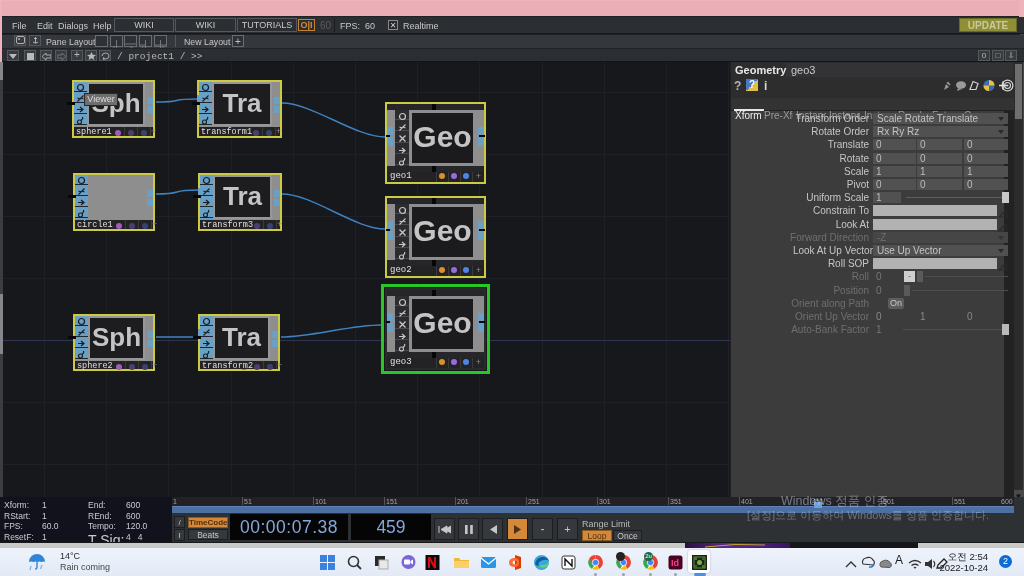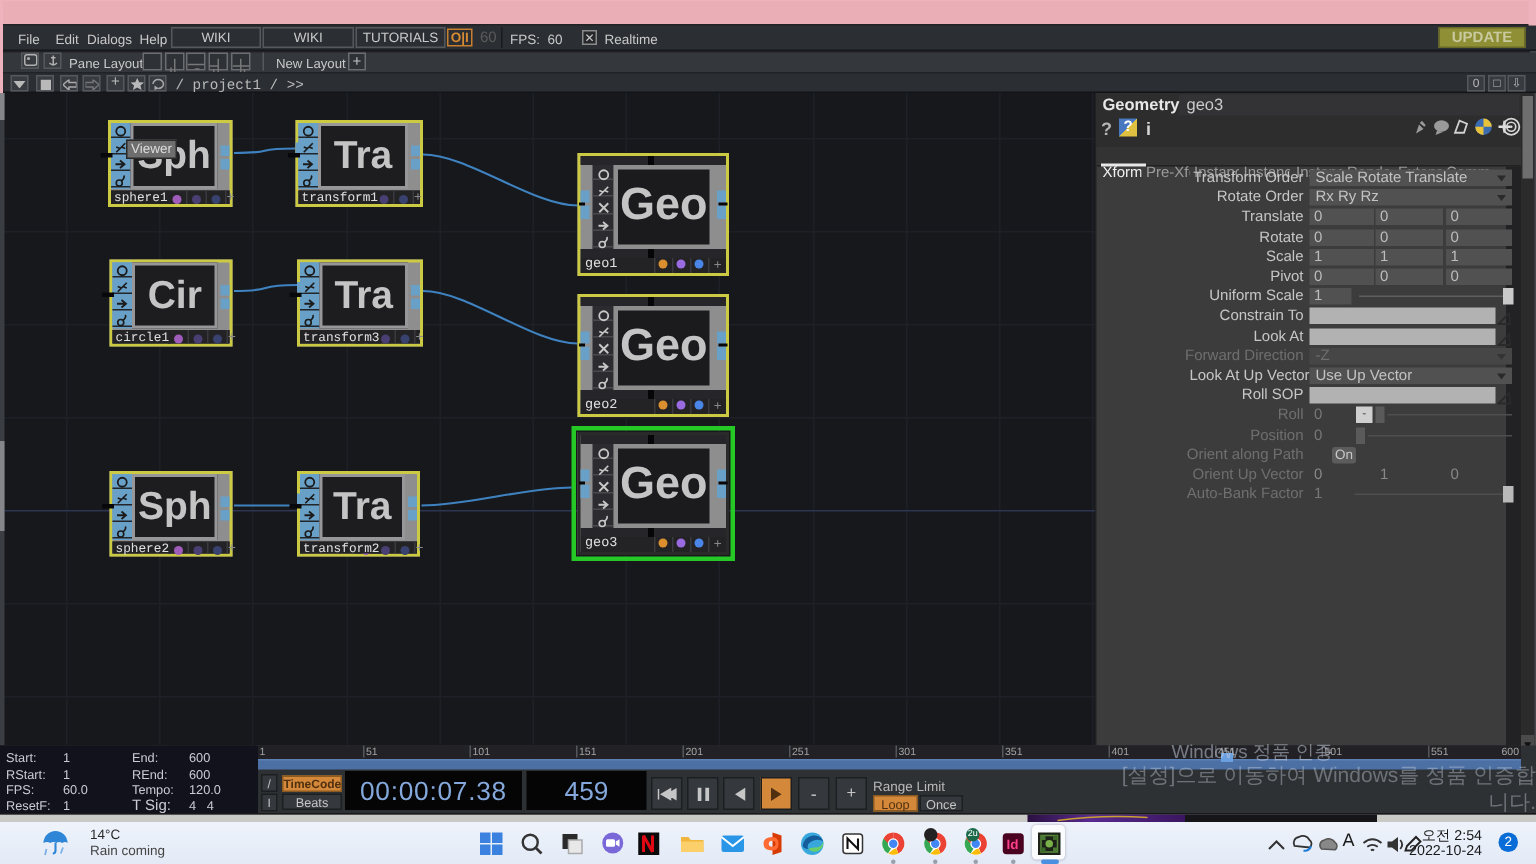--- a/index.html
+++ b/index.html
@@ -243,21 +243,20 @@
           <svg width="9" height="9" style="display:block;margin:1px auto;">
             <path d="M1 4.5 H6 M4 2 L7 4.5 L4 7" fill="none" stroke="#1b1b1b" stroke-width="1.2"></path>
           </svg>
         </div>
         <div class="abs" style="left:0;top:33px;width:13px;height:10px;background:#69a0c7;border-bottom:1px solid #22252a;">
           <svg width="9" height="9" style="display:block;margin:1px auto;">
             <circle cx="3.5" cy="6" r="2" fill="none" stroke="#1b1b1b" stroke-width="1.1"></circle>
             <path d="M5 4.5 Q7.5 2.5 6.5 1" fill="none" stroke="#1b1b1b" stroke-width="1.1"></path>
           </svg>
         </div>
-        <div class="abs viewer" style="left:13px;top:0;width:57px;height:44px;border:2px solid #97979a;font-size:26px;line-height:38px;letter-spacing:0px;">Cir</div>
         <div class="abs bluetab" style="right:0px;top:15px;height:7px;"></div>
         <div class="abs bluetab" style="right:0px;top:24px;height:7px;"></div>
         <div class="abs nlabel" style="left:0;top:45px;width:78px;height:9px;"></div>
         <div class="abs dotcell" style="left:37px;top:45px;width:13px;height:9px;">
           <div class="abs dot" style="background:#a05cba;"></div>
         </div>
         <div class="abs dotcell" style="left:50px;top:45px;width:13px;height:9px;">
           <div class="abs dot" style="background:#4a3f72;"></div>
         </div>
         <div class="abs dotcell" style="left:63px;top:45px;width:13px;height:9px;">
@@ -669,35 +668,35 @@
       <div class="abs rlab" style="left: 812px;">451</div>
       <div class="abs " style="left: 810px; top: 0px; width: 1px; height: 8px; background: rgb(85, 85, 92);"></div>
       <div class="abs rlab" style="left: 883px;">501</div>
       <div class="abs " style="left: 881px; top: 0px; width: 1px; height: 8px; background: rgb(85, 85, 92);"></div>
       <div class="abs rlab" style="left: 954px;">551</div>
       <div class="abs " style="left: 952px; top: 0px; width: 1px; height: 8px; background: rgb(85, 85, 92);"></div>
       <div class="abs rlab" style="left: 1001px;">600</div>
       <div class="abs " style="left: 172px; top: 9px; width: 842px; height: 7px; background: rgb(76, 112, 164); border-top: 1px solid rgb(93, 128, 181);"></div>
       <div class="abs " style="left: 814px; top: 5px; width: 8px; height: 6px; background: rgb(106, 159, 224);"></div>
       <div class="abs " style="left: 0px; top: 0px; width: 172px; height: 45px; background: rgb(18, 18, 28);"></div>
-      <div class="abs " style="left: 4px; top: 3px; font-size: 8.5px; color: rgb(203, 203, 214);">Start:</div>
+      <div class="abs " style="left: 4px; top: 3px; font-size: 8.5px; color: rgb(203, 203, 214);">Xform:</div>
       <div class="abs " style="left: 42px; top: 3px; font-size: 8.5px; color: rgb(203, 203, 214);">1</div>
       <div class="abs " style="left: 88px; top: 3px; font-size: 8.5px; color: rgb(203, 203, 214);">End:</div>
       <div class="abs " style="left: 126px; top: 3px; font-size: 8.5px; color: rgb(203, 203, 214);">600</div>
       <div class="abs " style="left: 4px; top: 13.7px; font-size: 8.5px; color: rgb(203, 203, 214);">RStart:</div>
       <div class="abs " style="left: 42px; top: 13.7px; font-size: 8.5px; color: rgb(203, 203, 214);">1</div>
       <div class="abs " style="left: 88px; top: 13.7px; font-size: 8.5px; color: rgb(203, 203, 214);">REnd:</div>
       <div class="abs " style="left: 126px; top: 13.7px; font-size: 8.5px; color: rgb(203, 203, 214);">600</div>
       <div class="abs " style="left: 4px; top: 24.4px; font-size: 8.5px; color: rgb(203, 203, 214);">FPS:</div>
       <div class="abs " style="left: 42px; top: 24.4px; font-size: 8.5px; color: rgb(203, 203, 214);">60.0</div>
       <div class="abs " style="left: 88px; top: 24.4px; font-size: 8.5px; color: rgb(203, 203, 214);">Tempo:</div>
       <div class="abs " style="left: 126px; top: 24.4px; font-size: 8.5px; color: rgb(203, 203, 214);">120.0</div>
       <div class="abs " style="left: 4px; top: 35.1px; font-size: 8.5px; color: rgb(203, 203, 214);">ResetF:</div>
       <div class="abs " style="left: 42px; top: 35.1px; font-size: 8.5px; color: rgb(203, 203, 214);">1</div>
-      <div class="abs " style="left: 88px; top: 35.1px; font-size: 10px; color: rgb(203, 203, 214);">T Sig:</div>
+      <div class="abs " style="left: 88px; top: 35.1px; font-size: 14px; color: rgb(203, 203, 214);">T Sig:</div>
       <div class="abs " style="left: 126px; top: 35.1px; font-size: 8.5px; color: rgb(203, 203, 214);">4&nbsp;&nbsp;&nbsp;4</div>
       <div class="abs tbut" style="left: 174px; top: 19px; width: 11px; height: 12px; font-size: 8px; line-height: 11px;">/</div>
       <div class="abs tbut" style="left: 174px; top: 32px; width: 11px; height: 12px; font-size: 8px; line-height: 11px;">I</div>
       <div class="abs " style="left: 188px; top: 20px; width: 40px; height: 11px; background: rgb(212, 136, 58); border: 1px solid rgb(138, 90, 32); color: rgb(80, 48, 14); font-size: 8px; font-weight: bold; text-align: center; line-height: 10px;">TimeCode</div>
       <div class="abs tbut" style="left: 188px; top: 32px; width: 40px; height: 11px; font-size: 8.5px; line-height: 10px;">Beats</div>
       <div class="abs lcd" style="left: 230px; top: 17px; width: 118px; height: 26px; font-size: 17.5px; line-height: 26px; letter-spacing: 0.5px;">00:00:07.38</div>
       <div class="abs lcd" style="left: 351px; top: 17px; width: 80px; height: 26px; font-size: 17.5px; line-height: 26px;">459</div>
       <div class="abs tbut" style="left: 434px; top: 21px; width: 21px; height: 22px;"><svg width="13" height="9" style="margin-top:6px;">
           <path d="M1 1 V8 M9 1 L3 4.5 L9 8 Z M13 1 L7 4.5 L13 8 Z" fill="#c6c6c6" stroke="#c6c6c6"></path>
         </svg></div>
@@ -844,21 +843,21 @@
           <path d="M2 8 L8 2 L11 5 L5 11 L1 11 Z" fill="none" stroke="#222" stroke-width="1.3"></path>
         </svg></div>
       <div class="abs " style="right: 36px; top: 3px; font-size: 9.5px; color: rgb(26, 26, 26); white-space: nowrap;">오전 2:54</div>
       <div class="abs " style="right: 36px; top: 14px; font-size: 9.5px; color: rgb(26, 26, 26); white-space: nowrap;">2022-10-24</div>
       <div class="abs " style="left: 999px; top: 7px; width: 13px; height: 13px; border-radius: 50%; background: rgb(10, 108, 214); color: rgb(255, 255, 255); font-size: 9px; text-align: center; line-height: 13px;">2</div>
     </div>
 <div class="abs" style="left:0;top:0;width:1024px;height:1px;background:#eeb3bd;"></div>
 <div class="abs" style="left:0;top:1px;width:2px;height:61px;background:#eeb3bd;"></div>
 <div class="abs" style="left:1019px;top:0;width:5px;height:17px;background:#eeb3bd;"></div>
 <div class="abs " style="left: 781px; top: 493px; font-size: 12.5px; color: rgba(205, 212, 225, 0.5);">Windows 정품 인증</div>
-    <div class="abs " style="left: 747px; top: 508px; font-size: 14px; color: rgba(205, 212, 225, 0.4); text-align: right;">[설정]으로 이동하여 Windows를 정품 인증합니다.</div>
+    <div class="abs " style="left: 747px; top: 508px; font-size: 11px; color: rgba(205, 212, 225, 0.4); text-align: right;">[설정]으로 이동하여 Windows를 정품 인증합니다.</div>
     <div class="abs " style="left: 685px; top: 543px; width: 105px; height: 5px; background: linear-gradient(90deg, rgb(42, 16, 64), rgb(90, 42, 144) 40%, rgb(58, 21, 96));">
       <svg width="105" height="5" style="position:absolute;left:0;top:0;">
         <path d="M20 4 Q50 0 80 2" stroke="#c8a030" fill="none" stroke-width="1"></path>
       </svg>
     </div>
     <div class="abs " style="left: 790px; top: 543px; width: 128px; height: 5px; background: rgb(22, 22, 26);"></div>
     <div class="abs " style="left: 0px; top: 542px; width: 1024px; height: 1px; background: rgb(25, 25, 28);"></div>
   </div>
 
 </body></html>

